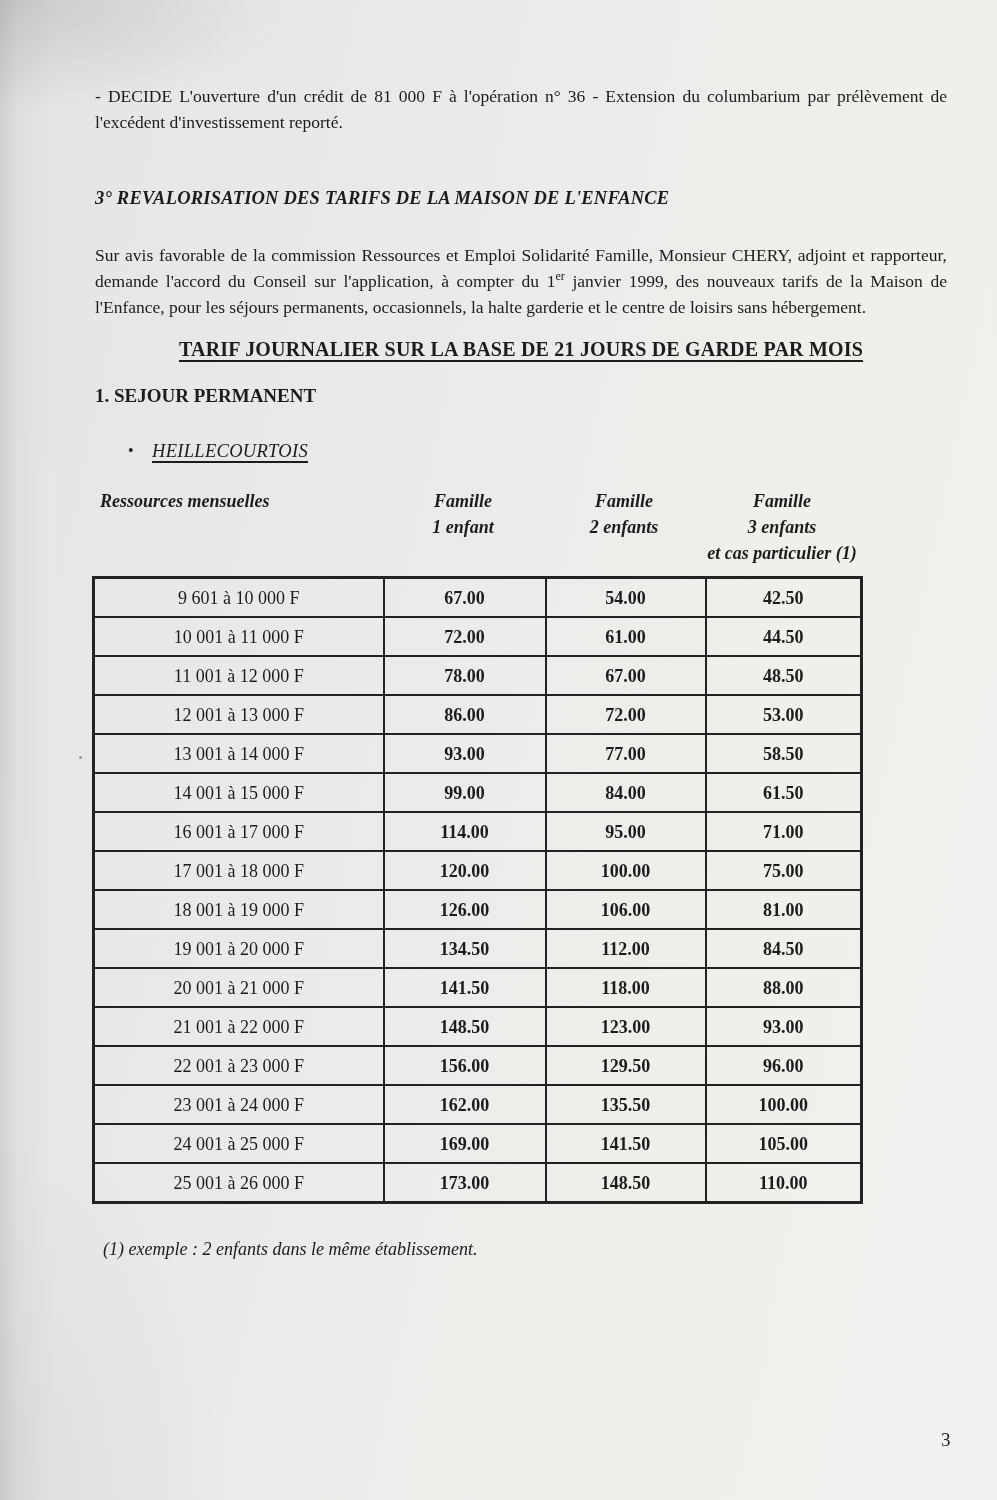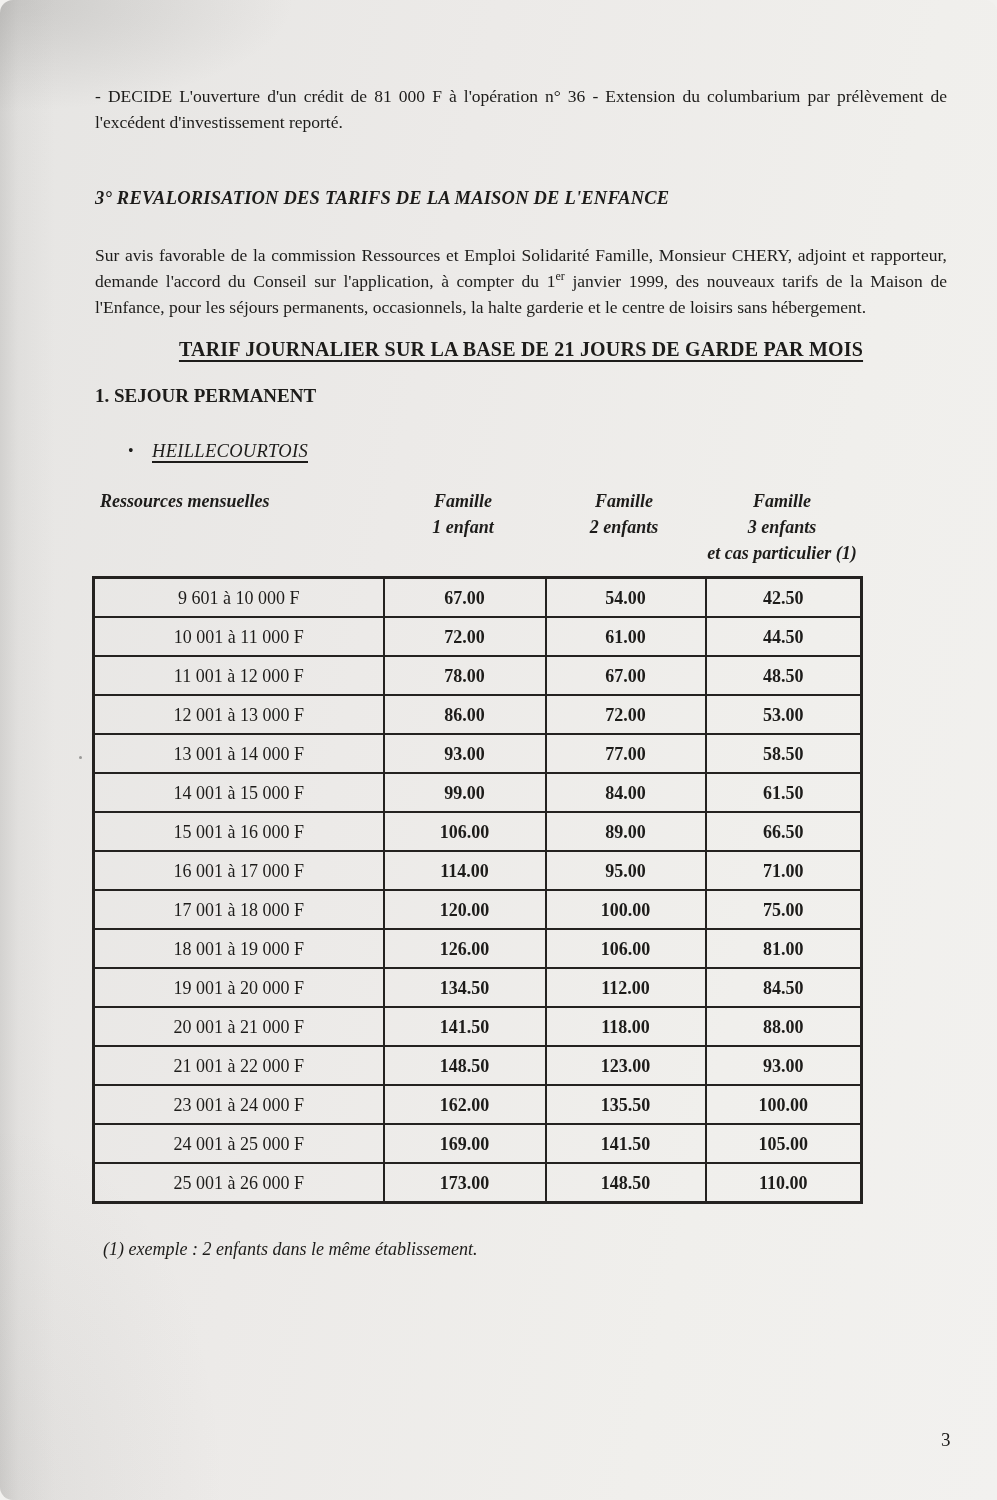--- a/index.html
+++ b/index.html
@@ -11,21 +11,20 @@
   }
   .page {
     position: relative;
     width: 997px; height: 1500px;
     color: #1d1c1a;
     background:
       radial-gradient(ellipse 420px 160px at 0% 0%, rgba(105,104,102,0.22), rgba(0,0,0,0) 70%),
       radial-gradient(ellipse 300px 500px at 0% 100%, rgba(120,119,117,0.10), rgba(0,0,0,0) 75%),
       linear-gradient(to right, rgba(125,124,122,0.20) 0px, rgba(125,124,122,0.07) 18px, rgba(0,0,0,0) 55px),
       linear-gradient(102deg, #e6e5e3 0%, #eceae8 38%, #f0efec 72%, #f2f1ef 100%);
-    border-radius: 13px;
   }
   .content {
     position: relative;
     padding: 83px 50px 0 95px;
     font-size: 17.5px;
     line-height: 26px;
   }
   .para { margin: 0; text-align: justify; }
   .sec-heading {
     margin: 50px 0 0 0;
@@ -188,26 +187,20 @@
             <td class="num">77.00</td>
             <td class="num">58.50</td>
           </tr>
           <tr>
             <td class="range">14 001 à 15 000 F</td>
             <td class="num">99.00</td>
             <td class="num">84.00</td>
             <td class="num">61.50</td>
           </tr>
           <tr>
-            <td class="range">15 001 à 16 000 F</td>
-            <td class="num">106.00</td>
-            <td class="num">89.00</td>
-            <td class="num">66.50</td>
-          </tr>
-          <tr>
             <td class="range">16 001 à 17 000 F</td>
             <td class="num">114.00</td>
             <td class="num">95.00</td>
             <td class="num">71.00</td>
           </tr>
           <tr>
             <td class="range">17 001 à 18 000 F</td>
             <td class="num">120.00</td>
             <td class="num">100.00</td>
             <td class="num">75.00</td>
@@ -230,20 +223,26 @@
             <td class="num">118.00</td>
             <td class="num">88.00</td>
           </tr>
           <tr>
             <td class="range">21 001 à 22 000 F</td>
             <td class="num">148.50</td>
             <td class="num">123.00</td>
             <td class="num">93.00</td>
           </tr>
           <tr>
+            <td class="range">22 001 à 23 000 F</td>
+            <td class="num">156.00</td>
+            <td class="num">129.50</td>
+            <td class="num">96.00</td>
+          </tr>
+          <tr>
             <td class="range">23 001 à 24 000 F</td>
             <td class="num">162.00</td>
             <td class="num">135.50</td>
             <td class="num">100.00</td>
           </tr>
           <tr>
             <td class="range">24 001 à 25 000 F</td>
             <td class="num">169.00</td>
             <td class="num">141.50</td>
             <td class="num">105.00</td>

